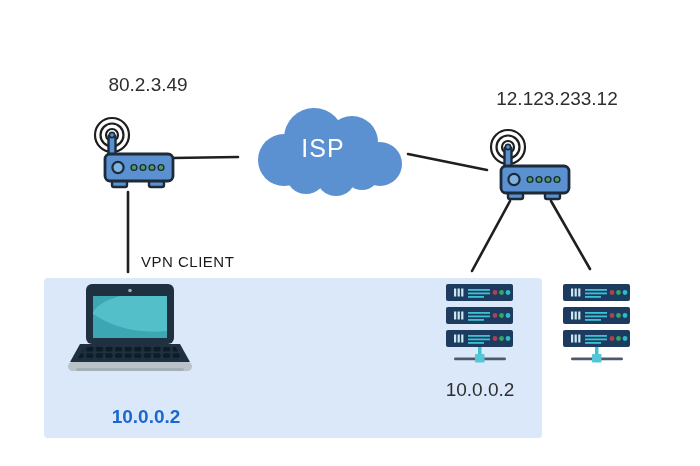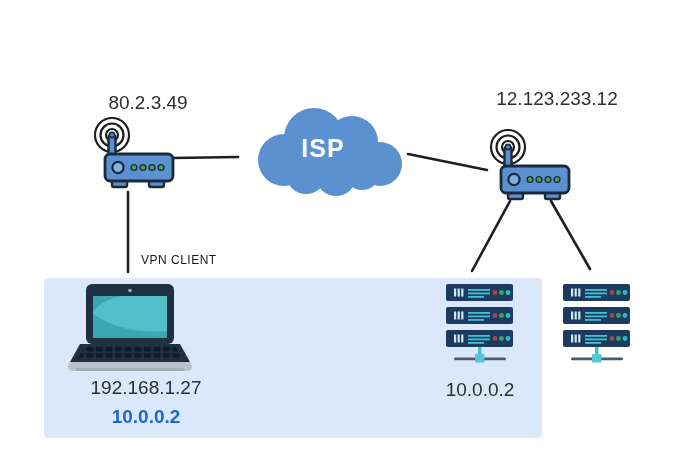--- a/index.html
+++ b/index.html
@@ -8,49 +8,49 @@
     font-family:"Liberation Sans", sans-serif;color:#2b2b2b;
   }
   .abs{position:absolute;}
   .panel{
     background:#dbe8f9;border-radius:4px;
   }
   .ip-label{
     font-size:19px;color:#2e2e2e;text-align:center;white-space:nowrap;
   }
   .role-label{
-    font-size:12px;color:#1a1a1a;letter-spacing:0.5px;white-space:nowrap;
+    font-size:15px;color:#1a1a1a;letter-spacing:0.5px;white-space:nowrap;
   }
   .vpn-ip{
     font-size:19px;font-weight:bold;color:#1a68ce;text-align:center;white-space:nowrap;
   }
   .cloud-text{
     position:absolute;left:0;top:30px;width:150px;text-align:center;
-    font-size:25px;font-weight:bold;color:#ffffff;letter-spacing:1px;
+    font-size:25px;font-weight:normal;color:#ffffff;letter-spacing:1px;
   }
   svg{display:block;}
 </style>
 </head>
 <body>
 
 <div class="canvas">
 
   <div class="abs panel" style="left:44px;top:278px;width:498px;height:160px;"></div>
 
   <svg class="abs" style="left:0;top:0;" width="700" height="466" viewBox="0 0 700 466">
     <g stroke="#1f1f1f" stroke-width="2.6" stroke-linecap="round">
       <line x1="172" y1="158" x2="238" y2="157"></line>
       <line x1="408" y1="154" x2="487" y2="170"></line>
       <line x1="128" y1="192" x2="128" y2="272"></line>
       <line x1="510" y1="201" x2="472" y2="271"></line>
       <line x1="551" y1="201" x2="590" y2="269"></line>
     </g>
   </svg>
 
-  <div class="abs ip-label" style="left:78px;top:92px;width:140px;">80.2.3.49</div>
+  <div class="abs ip-label" style="left:78px;top:74px;width:140px;">80.2.3.49</div>
 
   <div class="abs" style="left:92px;top:114px;">
     <svg width="84" height="76" viewBox="0 0 84 76">
       <g fill="none" stroke="#1e1e1e" stroke-width="2.2">
         <circle cx="20" cy="21" r="6"></circle>
         <circle cx="20" cy="21" r="11.5"></circle>
         <circle cx="20" cy="21" r="17"></circle>
       </g>
       <rect x="16.5" y="21" width="7" height="26" rx="2.5" fill="#5b91d1" stroke="#1c2b3a" stroke-width="2.4"></rect>
       <circle cx="20" cy="21" r="2.6" fill="#5b91d1" stroke="#1c2b3a" stroke-width="1.6"></circle>
@@ -117,21 +117,20 @@
       <rect x="27" y="14" width="74" height="42" fill="#52bfc9"></rect>
       <path d="M27,56 L101,56 L101,49 Q58,53 27,32 Z" fill="#3ca6b2"></path>
       <path d="M27,14 L54,14 Q33,20 27,30 Z" fill="#3ca6b2"></path>
       <polygon points="14,62 114,62 124,80 4,80" fill="#1f3141"></polygon>
       <polygon points="19,64 109,64 117,78 11,78" fill="url(#keys)"></polygon>
       <rect x="2" y="80" width="124" height="9" rx="4.5" fill="#b9c2c9"></rect>
       <rect x="10" y="86" width="108" height="3" rx="1.5" fill="#a4aeb5"></rect>
     </svg>
   </div>
 
-  <div class="abs ip-label" style="left:66px;top:377px;width:160px;">192.168.1.27</div>
   <div class="abs vpn-ip" style="left:66px;top:406px;width:160px;">10.0.0.2</div>
 
   <div class="abs" style="left:445px;top:283px;">
     <svg width="70" height="84" viewBox="0 0 70 84">
       <g>
         <rect x="33" y="60" width="3.5" height="16" fill="#3cc2d4"></rect>
         <rect x="9" y="74.5" width="52" height="2.8" rx="1.4" fill="#4c5b6b"></rect>
         <rect x="30" y="71" width="9.5" height="8.5" rx="1" fill="#54c6d6"></rect>
       </g>
       <g fill="#1d3a5f">

